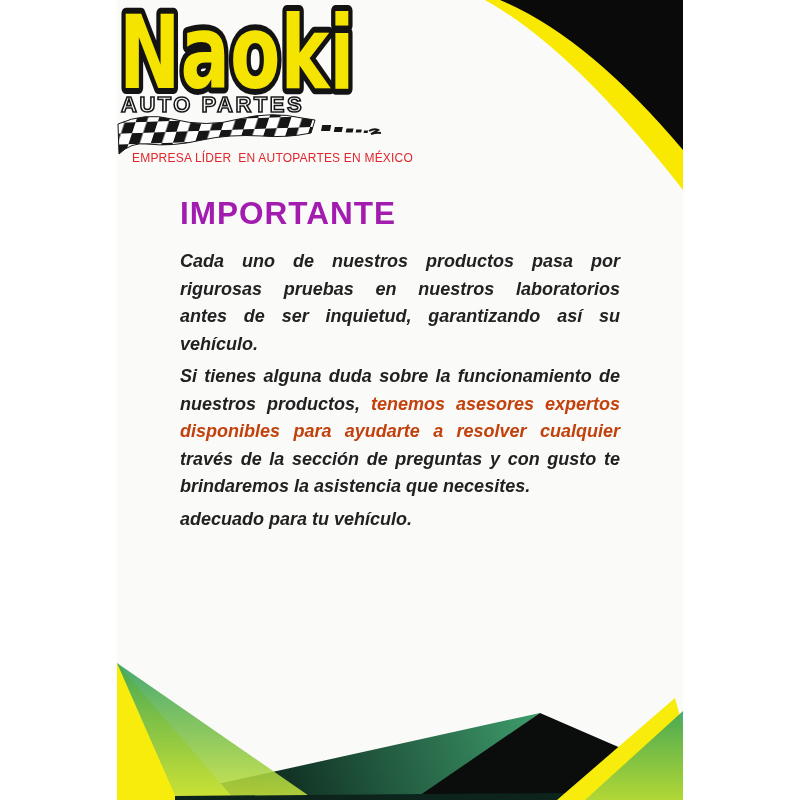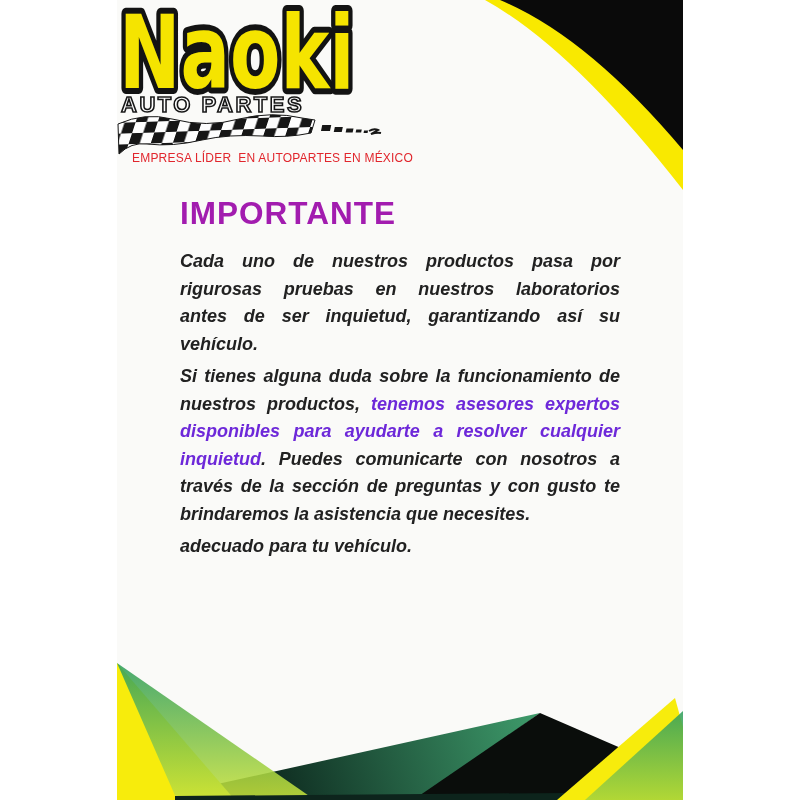--- a/index.html
+++ b/index.html
@@ -17,21 +17,21 @@
   .tagline{position:absolute;left:15px;top:151px;font-size:12px;font-weight:normal;
            color:#e1262d;letter-spacing:.2px;white-space:pre;}
   .heading{position:absolute;left:63px;top:195px;margin:0;font-size:31.5px;font-weight:bold;
            letter-spacing:1px;color:#a21caf;}
   .body-text{position:absolute;left:63px;top:248px;width:440px;font-size:18px;font-weight:bold;
              line-height:27.5px;color:#212121;font-style:italic;}
   .para{margin:0 0 5px 0;}
   .line{text-align:justify;text-align-last:justify;white-space:normal;}
   .line.last{text-align-last:left;}
   .seg-dark{color:#212121;}
-  .seg-red{color:#6d28d9;}
+  .seg-red{color:#c2410c;}
 </style>
 </head>
 <body>
 
 <div class="canvas">
   <div class="poster">
 
     <svg class="decor corner-tr" width="566" height="200" viewBox="0 0 566 200">
       <path d="M368,0 H566 V190 Q455,48 368,0 Z" fill="#f9e900"></path>
       <path d="M383,0 H566 V150 Q470,36 383,0 Z" fill="#0a0a0a"></path>
@@ -97,21 +97,20 @@
           <div class="para">
             <div class="line"><span class="seg-dark">Cada uno de nuestros productos pasa por</span></div>
             <div class="line"><span class="seg-dark">rigurosas pruebas en nuestros laboratorios</span></div>
             <div class="line"><span class="seg-dark">antes de ser inquietud, garantizando así su</span></div>
             <div class="line last"><span class="seg-dark">vehículo.</span></div>
           </div>
           <div class="para">
             <div class="line"><span class="seg-dark">Si tienes alguna duda sobre la funcionamiento de</span></div>
             <div class="line"><span class="seg-dark">nuestros productos, </span><span class="seg-red">tenemos asesores expertos</span></div>
             <div class="line"><span class="seg-red">disponibles para ayudarte a resolver cualquier</span></div>
-            <div class="line"><span class="seg-red">inquietud</span><span class="seg-dark">. Puedes comunicarte con nosotros a</span></div>
             <div class="line"><span class="seg-dark">través de la sección de preguntas y con gusto te</span></div>
             <div class="line last"><span class="seg-dark">brindaremos la asistencia que necesites.</span></div>
           </div>
           <div class="para">
             <div class="line last"><span class="seg-dark">adecuado para tu vehículo.</span></div>
           </div>
         </div>
     </main>
 
   </div>

